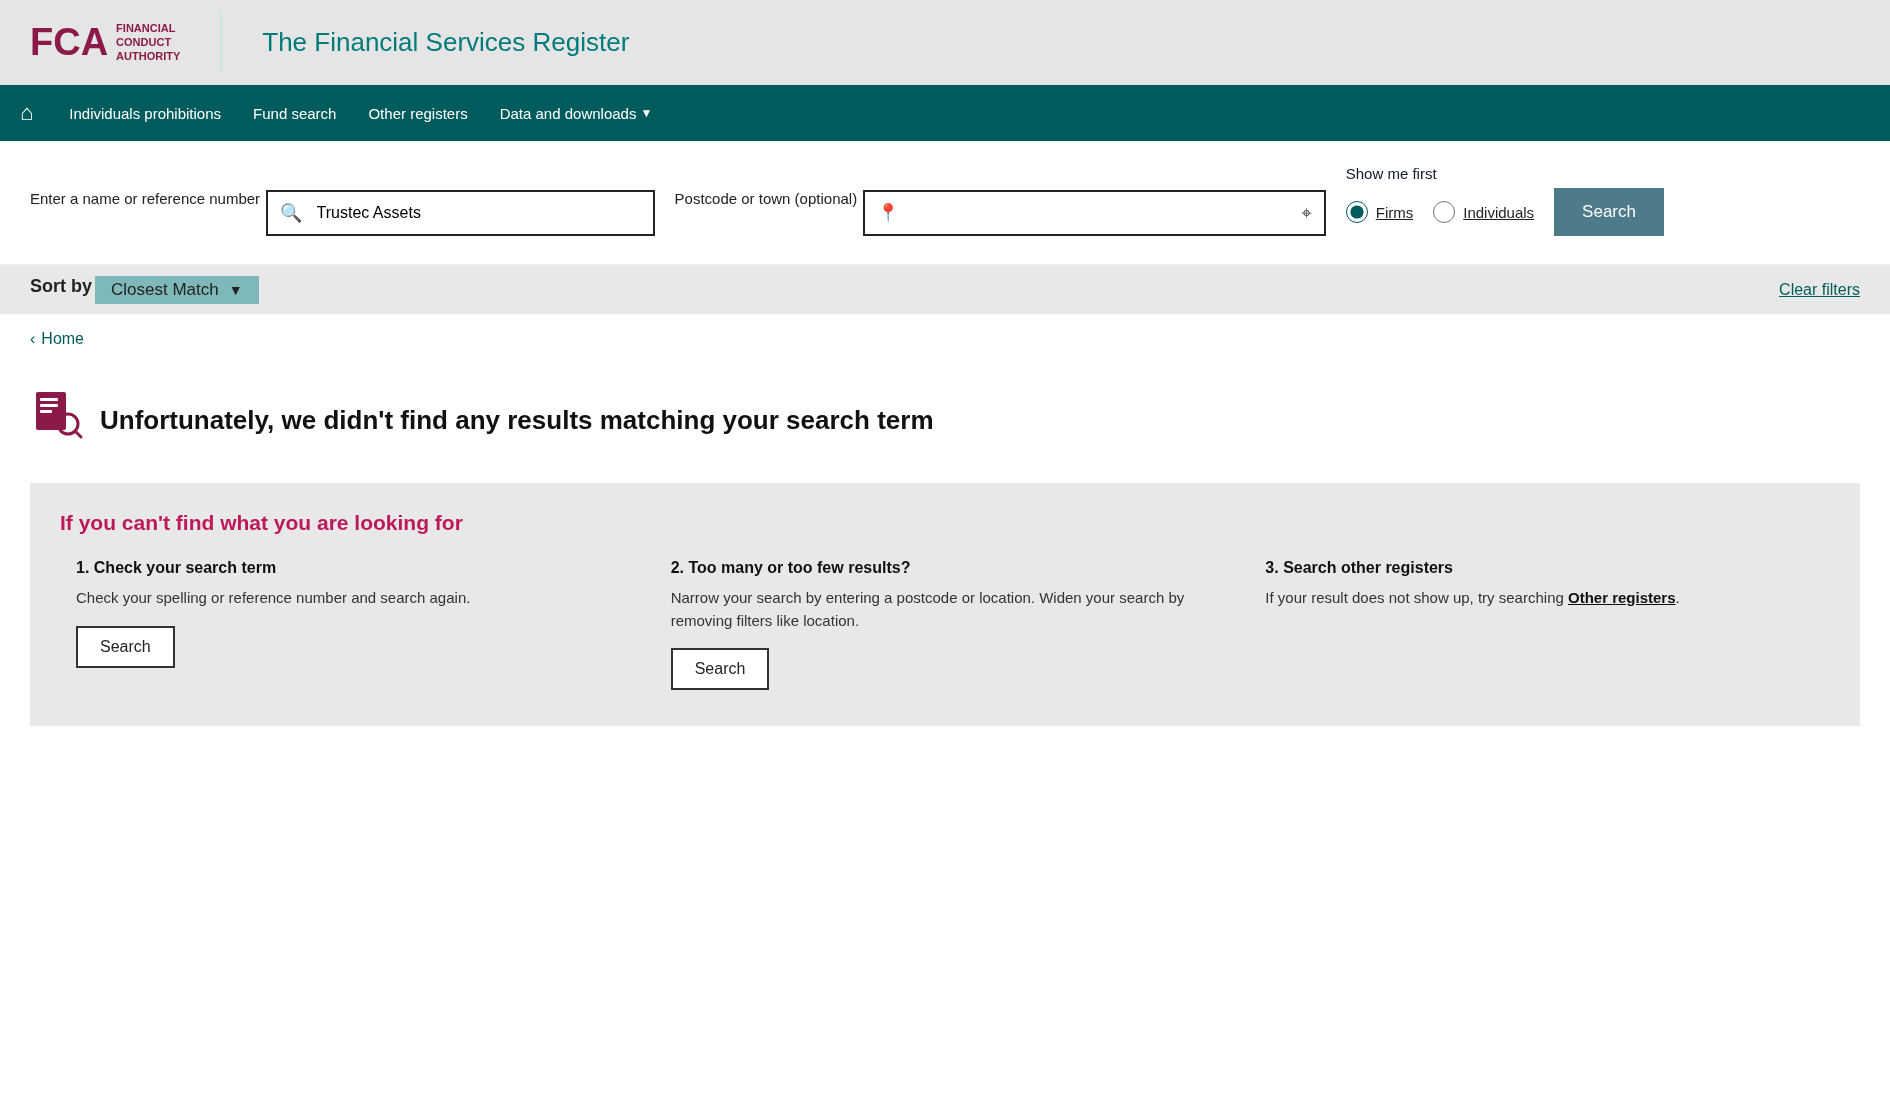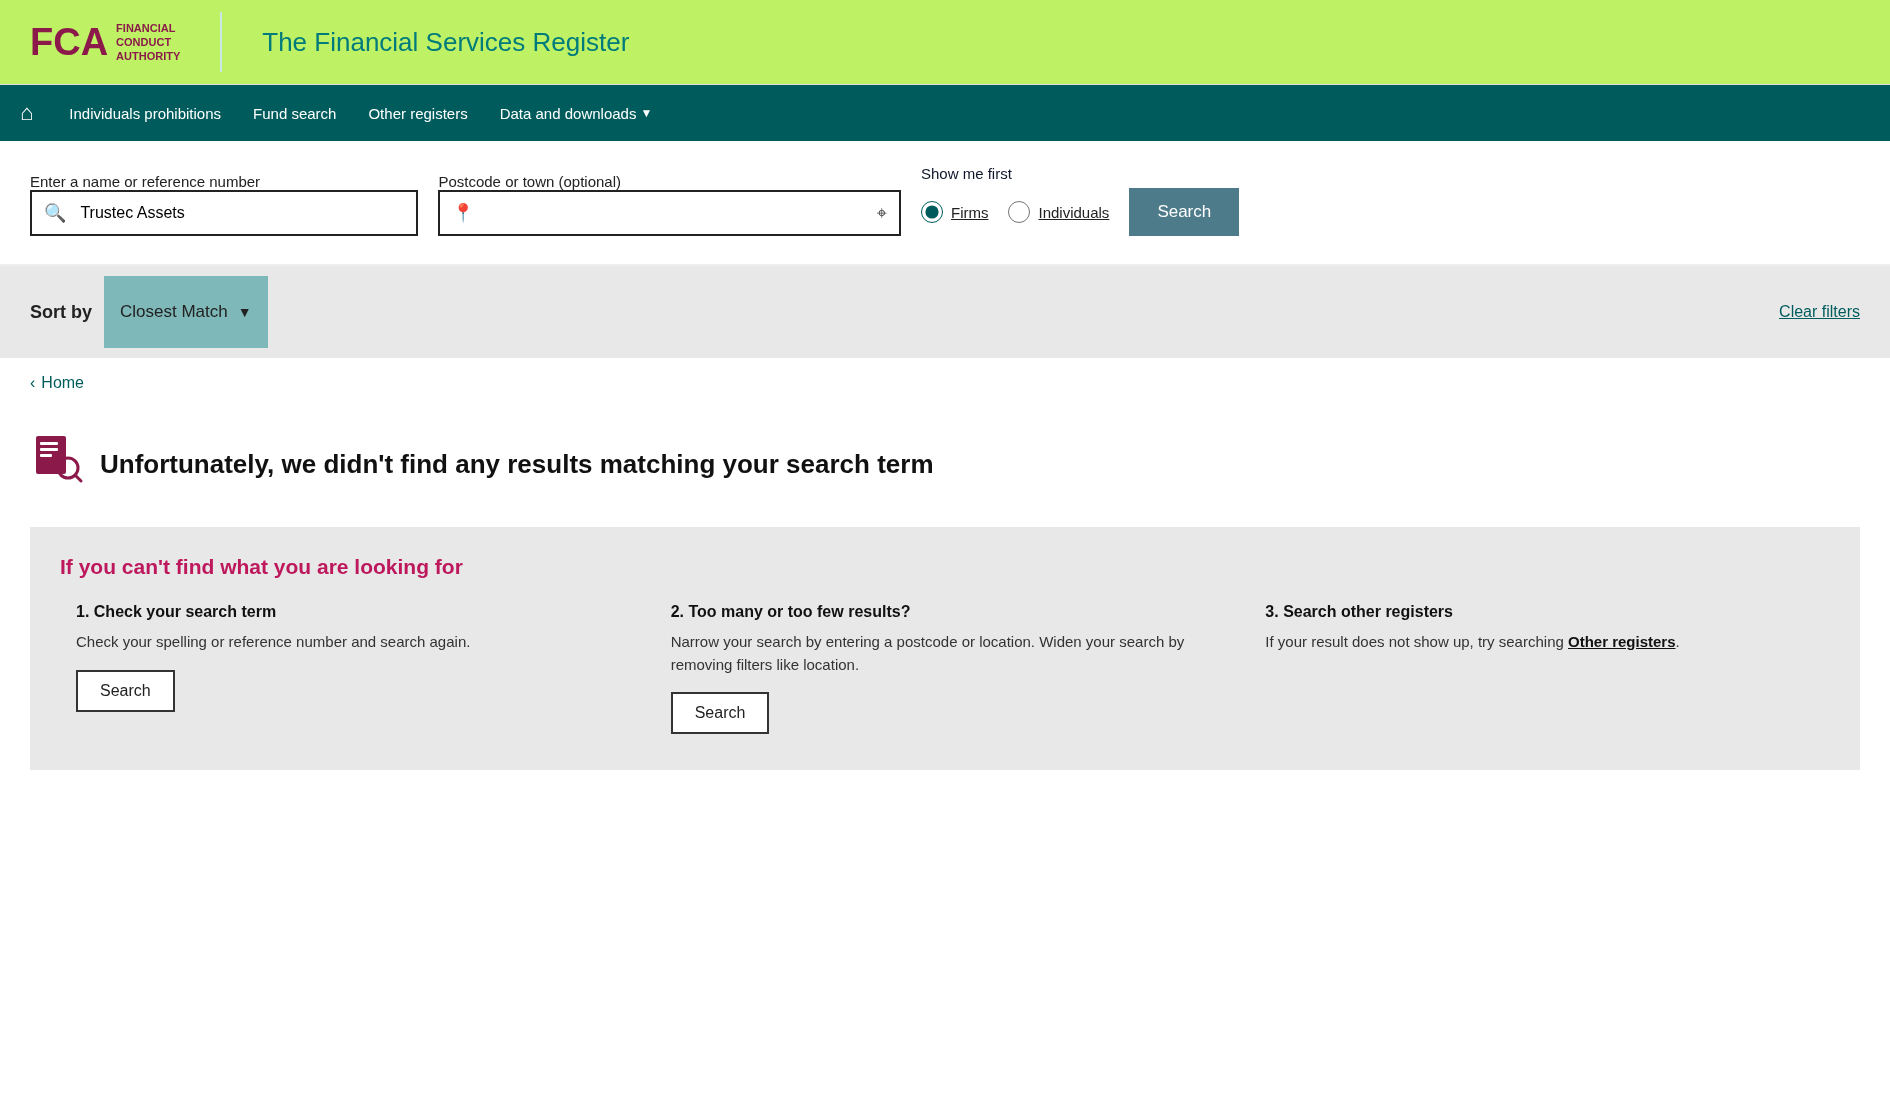--- a/index.html
+++ b/index.html
@@ -2,21 +2,21 @@
 <html><head>
   <meta charset="utf-8">
   <style>
     * { margin: 0; padding: 0; box-sizing: border-box; }
     body { font-family: Arial, sans-serif; font-size: 16px; color: #222; background: #fff; }
 
     
     .header {
       display: flex;
       align-items: center;
-      background: #bef264;
+      background: #e5e5e5;
       padding: 12px 30px;
       border-bottom: 1px solid #ddd;
       min-height: 80px;
     }
     .logo-area {
       display: flex;
       align-items: center;
       gap: 16px;
       flex: 0 0 auto;
     }
@@ -83,21 +83,21 @@
       border-bottom: 2px solid #eee;
     }
     .search-row {
       display: flex;
       align-items: flex-end;
       gap: 20px;
       flex-wrap: wrap;
     }
     .search-field-group {
       display: flex;
-      flex-direction: column;
+      gap: 6px;
     }
     .search-label {
       font-size: 15px;
       color: #222;
     }
     .search-input-wrap {
       display: flex;
       align-items: center;
       border: 2px solid #222;
       background: #fff;
@@ -179,32 +179,32 @@
     
     .sort-bar {
       background: #e8e8e8;
       padding: 10px 30px;
       display: flex;
       align-items: center;
       justify-content: space-between;
     }
     .sort-left {
       display: flex;
-      align-items: center;
-      gap: 12px;
+      align-items: flex-start;
+      gap: 3px;
     }
     .sort-label {
       font-size: 18px;
       font-weight: bold;
       color: #222;
     }
     .sort-dropdown {
       background: #7fb8b8;
       border: none;
-      padding: 26px 16px;
+      padding: 4px 16px;
       font-size: 17px;
       cursor: pointer;
       display: flex;
       align-items: center;
       gap: 10px;
       color: #222;
     }
     .sort-dropdown .chevron { font-size: 14px; }
     .clear-filters {
       font-size: 16px;

